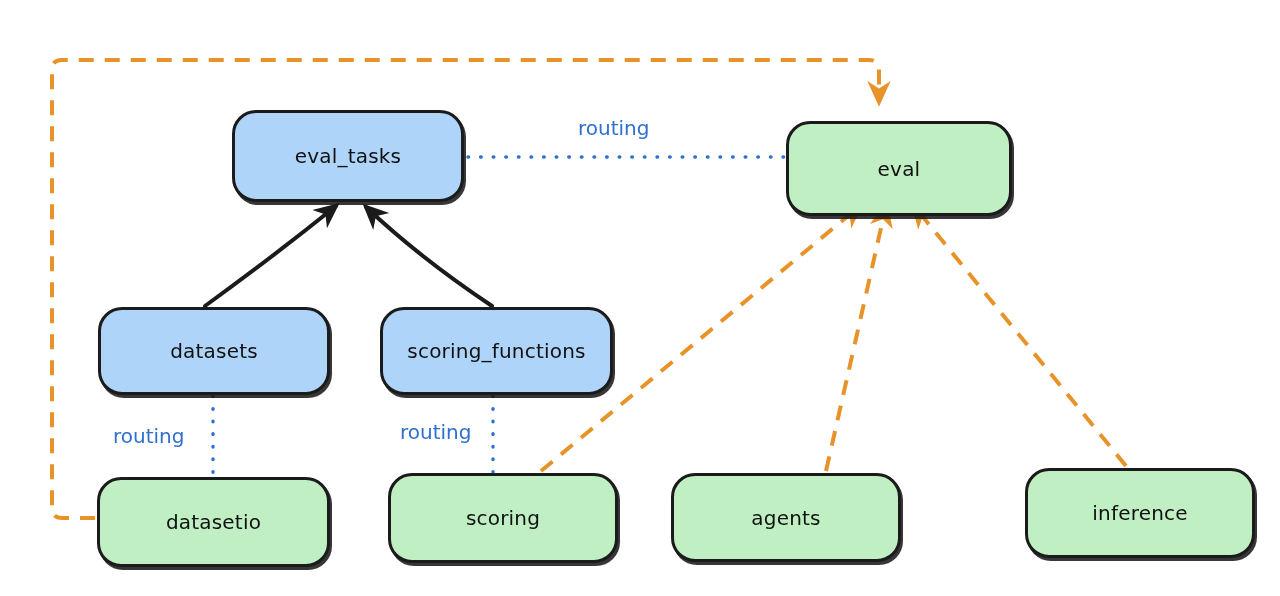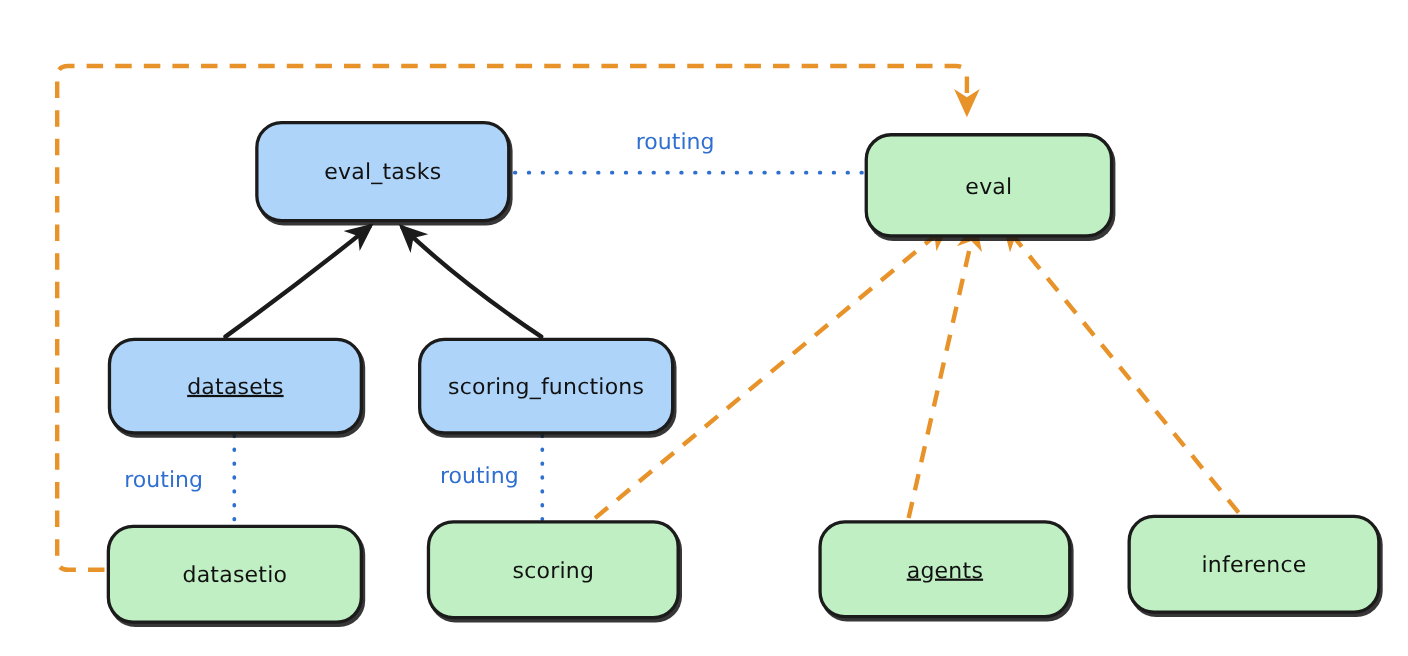--- a/index.html
+++ b/index.html
@@ -92,37 +92,37 @@
   <div class="edge-label" style="left:400px; top:422px;">routing</div>
 
   <div class="node blue" style="left:232px; top:110px; width:232px; height:92px;">
     <span>eval_tasks</span>
   </div>
 
   <div class="node green" style="left:786px; top:107px; width:226px; height:95px;margin-top:14px;">
     <span>eval</span>
   </div>
 
-  <div class="node blue" style="left:98px; top:307px; width:232px; height:88px;text-decoration:underline;">
+  <div class="node blue" style="left:98px; top:307px; width:232px; height:88px;">
     <span>datasets</span>
   </div>
 
   <div class="node blue" style="left:380px; top:307px; width:233px; height:88px;">
     <span>scoring_functions</span>
   </div>
 
   <div class="node green" style="left:97px; top:477px; width:233px; height:90px;">
     <span>datasetio</span>
   </div>
 
   <div class="node green" style="left:388px; top:473px; width:230px; height:90px;">
     <span>scoring</span>
   </div>
 
-  <div class="node green" style="left:744px; top:473px; width:230px; height:89px;text-decoration:underline;">
+  <div class="node green" style="left:671px; top:473px; width:230px; height:89px;">
     <span>agents</span>
   </div>
 
   <div class="node green" style="left:1025px; top:468px; width:230px; height:90px;text-align:right;">
     <span>inference</span>
   </div>
 
 </div>
 
 </body></html>

